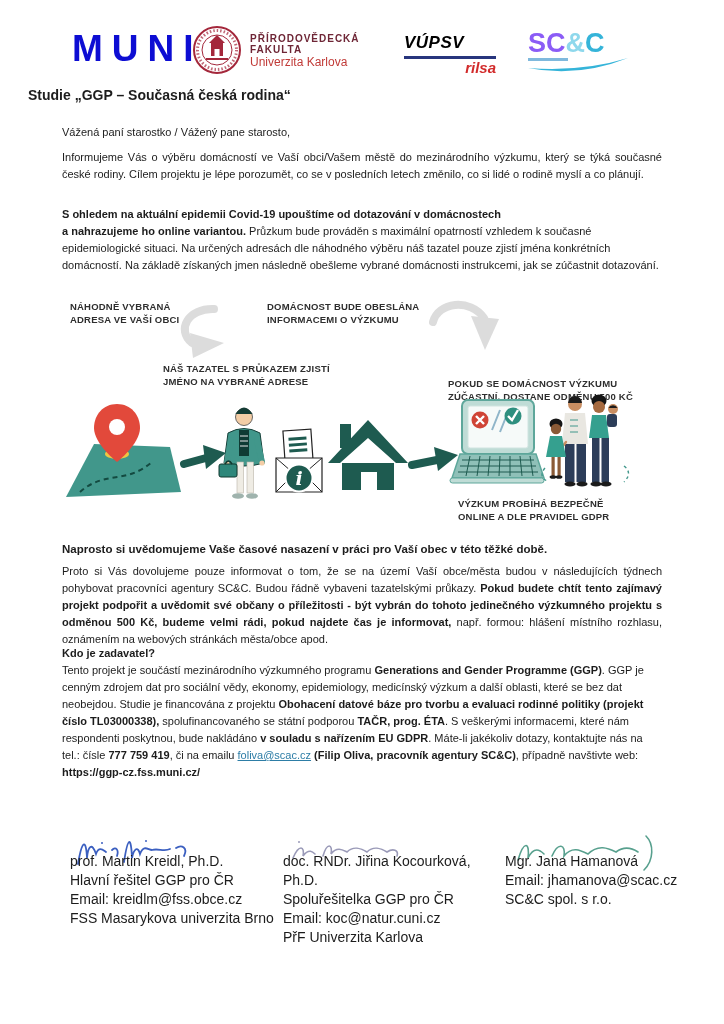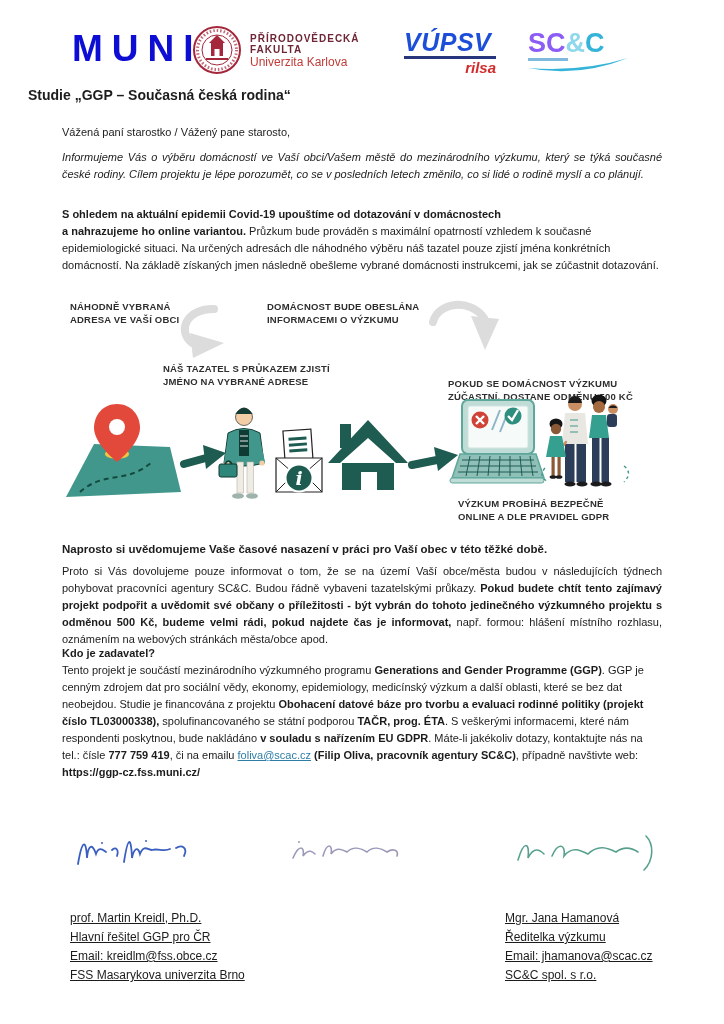--- a/index.html
+++ b/index.html
@@ -10,38 +10,38 @@
   .justify{text-align:justify;}
 
   
   .muni-logo{position:absolute;left:72px;top:28px;font-size:37px;font-weight:900;
              color:#0d0dd3;letter-spacing:9px;line-height:42px;}
   .uk-logo{position:absolute;left:192px;top:25px;display:flex;align-items:center;gap:8px;}
   .uk-text{line-height:11px;}
   .uk-text .l1,.uk-text .l2{font-size:10px;font-weight:700;color:#6e2636;letter-spacing:1px;}
   .uk-text .l3{font-size:12px;color:#c13b38;margin-top:2px;}
   .vupsv-logo{position:absolute;left:404px;top:30px;width:92px;font-style:italic;}
-  .vupsv-main{font-size:25px;font-weight:900;color:#1d4ed8;line-height:25px;letter-spacing:.5px;font-style:italic;}
+  .vupsv-main{font-size:17px;font-weight:900;color:#000000;line-height:25px;letter-spacing:.5px;font-style:italic;}
   .vupsv-bar{height:3px;background:#27357d;margin-top:1px;}
   .vupsv-sub{font-size:15px;font-weight:900;color:#d22b2b;text-align:right;line-height:17px;}
   .scc-logo{position:absolute;left:528px;top:30px;width:100px;height:44px;}
   .scc-line{font-size:27px;font-weight:900;line-height:27px;letter-spacing:0px;}
   .scc-sc{color:#8b5cf6;}.scc-amp{color:#8ed8ec;}.scc-c{color:#35b4d9;}
   .scc-micro{width:40px;height:3px;background:#7fb9dd;margin-top:1px;}
   .scc-swoosh{position:absolute;left:0;top:26px;}
 
   .doc-title{position:absolute;left:0;top:87px;width:724px;text-align:left;
              font-size:14px;font-weight:700;padding-left:28px;}
 
   .ig-label{position:absolute;font-size:9.5px;font-weight:700;color:#2e2e2e;
             line-height:13px;letter-spacing:.2px;}
   .emphasis{position:absolute;left:62px;width:600px;font-size:11.5px;font-weight:700;line-height:17px;}
 
   .sig{position:absolute;top:828px;}
-  .contact-col{position:absolute;top:909px;font-size:12px;line-height:19px;width:215px;text-decoration:underline;}
+  .contact-col{position:absolute;top:852px;font-size:14px;line-height:19px;width:215px;}
 </style>
 </head>
 <body>
 
 <div class="page">
 
   <div class="muni-logo">MUNI</div>
 
   <div class="uk-logo">
     <svg width="50" height="50" viewBox="0 0 50 50">
@@ -72,21 +72,21 @@
     </div>
     <div class="scc-micro"></div>
     <svg class="scc-swoosh" width="100" height="18" viewBox="0 0 100 18">
       <path d="M0 12 Q 50 22 100 2 Q 55 16 0 12 Z" fill="#35b4d9"></path>
     </svg>
   </div>
 
   <div class="doc-title">Studie „GGP – Současná česká rodina“</div>
 
   <div class="para" style="top:124px;">Vážená paní starostko / Vážený pane starosto,</div>
-  <div class="para justify" style="top:149px;font-style:italic;">Informujeme Vás o výběru domácností ve Vaší obci/Vašem městě do mezinárodního výzkumu, který se týká současné české rodiny. Cílem projektu je lépe porozumět, co se v posledních letech změnilo, co si lidé o rodině myslí a co plánují.</div>
+  <div class="para justify" style="top:149px;">Informujeme Vás o výběru domácností ve Vaší obci/Vašem městě do mezinárodního výzkumu, který se týká současné české rodiny. Cílem projektu je lépe porozumět, co se v posledních letech změnilo, co si lidé o rodině myslí a co plánují.</div>
   <div class="para" style="top:206px;"><span style="font-weight: 700;">S ohledem na aktuální epidemii Covid-19 upouštíme od dotazování v domácnostech</span><br><span style="font-weight: 700;">a nahrazujeme ho online variantou.</span><span> Průzkum bude prováděn s maximální opatrností vzhledem k současné epidemiologické situaci. Na určených adresách dle náhodného výběru náš tazatel pouze zjistí jména konkrétních domácností. Na základě získaných jmen následně obešleme vybrané domácnosti instrukcemi, jak se zúčastnit dotazování.</span></div>
 
   <div class="abs" style="left:0;top:296px;width:724px;height:244px;">
     <div class="ig-label" style="left:70px;top:4px;">
       <div>NÁHODNĚ VYBRANÁ</div>
         <div>ADRESA VE VAŠÍ OBCI</div>
     </div>
     <div class="ig-label" style="left:267px;top:4px;">
       <div>DOMÁCNOST BUDE OBESLÁNA</div>
         <div>INFORMACEMI O VÝZKUMU</div>
@@ -236,20 +236,25 @@
   <svg class="sig" style="left:508px;" width="155" height="48" viewBox="0 0 155 48">
     <path d="M10 32 C 16 12 22 14 20 30 C 26 18 32 22 36 26 M44 28 C 50 14 58 16 56 28 C 64 18 72 22 80 26 C 90 16 100 20 108 24 C 116 18 124 20 130 24 M138 8 C 146 16 146 32 136 42" fill="none" stroke-width="1.6" stroke-linecap="round" stroke="#58a08e"></path>
   </svg>
 
   <div class="contact-col" style="left:70px;">
     <div>prof. Martin Kreidl, Ph.D.</div>
     <div>Hlavní řešitel GGP pro ČR</div>
     <div>Email: kreidlm@fss.obce.cz</div>
     <div>FSS Masarykova univerzita Brno</div>
   </div>
+  <div class="contact-col" style="left:283px;">
+    <div>doc. RNDr. Jiřina Kocourková, Ph.D.</div>
+    <div>Spoluřešitelka GGP pro ČR</div>
+    <div>Email: koc@natur.cuni.cz</div>
+    <div>PřF Univerzita Karlova</div>
+  </div>
   <div class="contact-col" style="left:505px;">
     <div>Mgr. Jana Hamanová</div>
-    <div>Ředitelka výzkumu</div>
     <div>Email: jhamanova@scac.cz</div>
     <div>SC&amp;C spol. s r.o.</div>
   </div>
 
 </div>
 
 </body></html>

